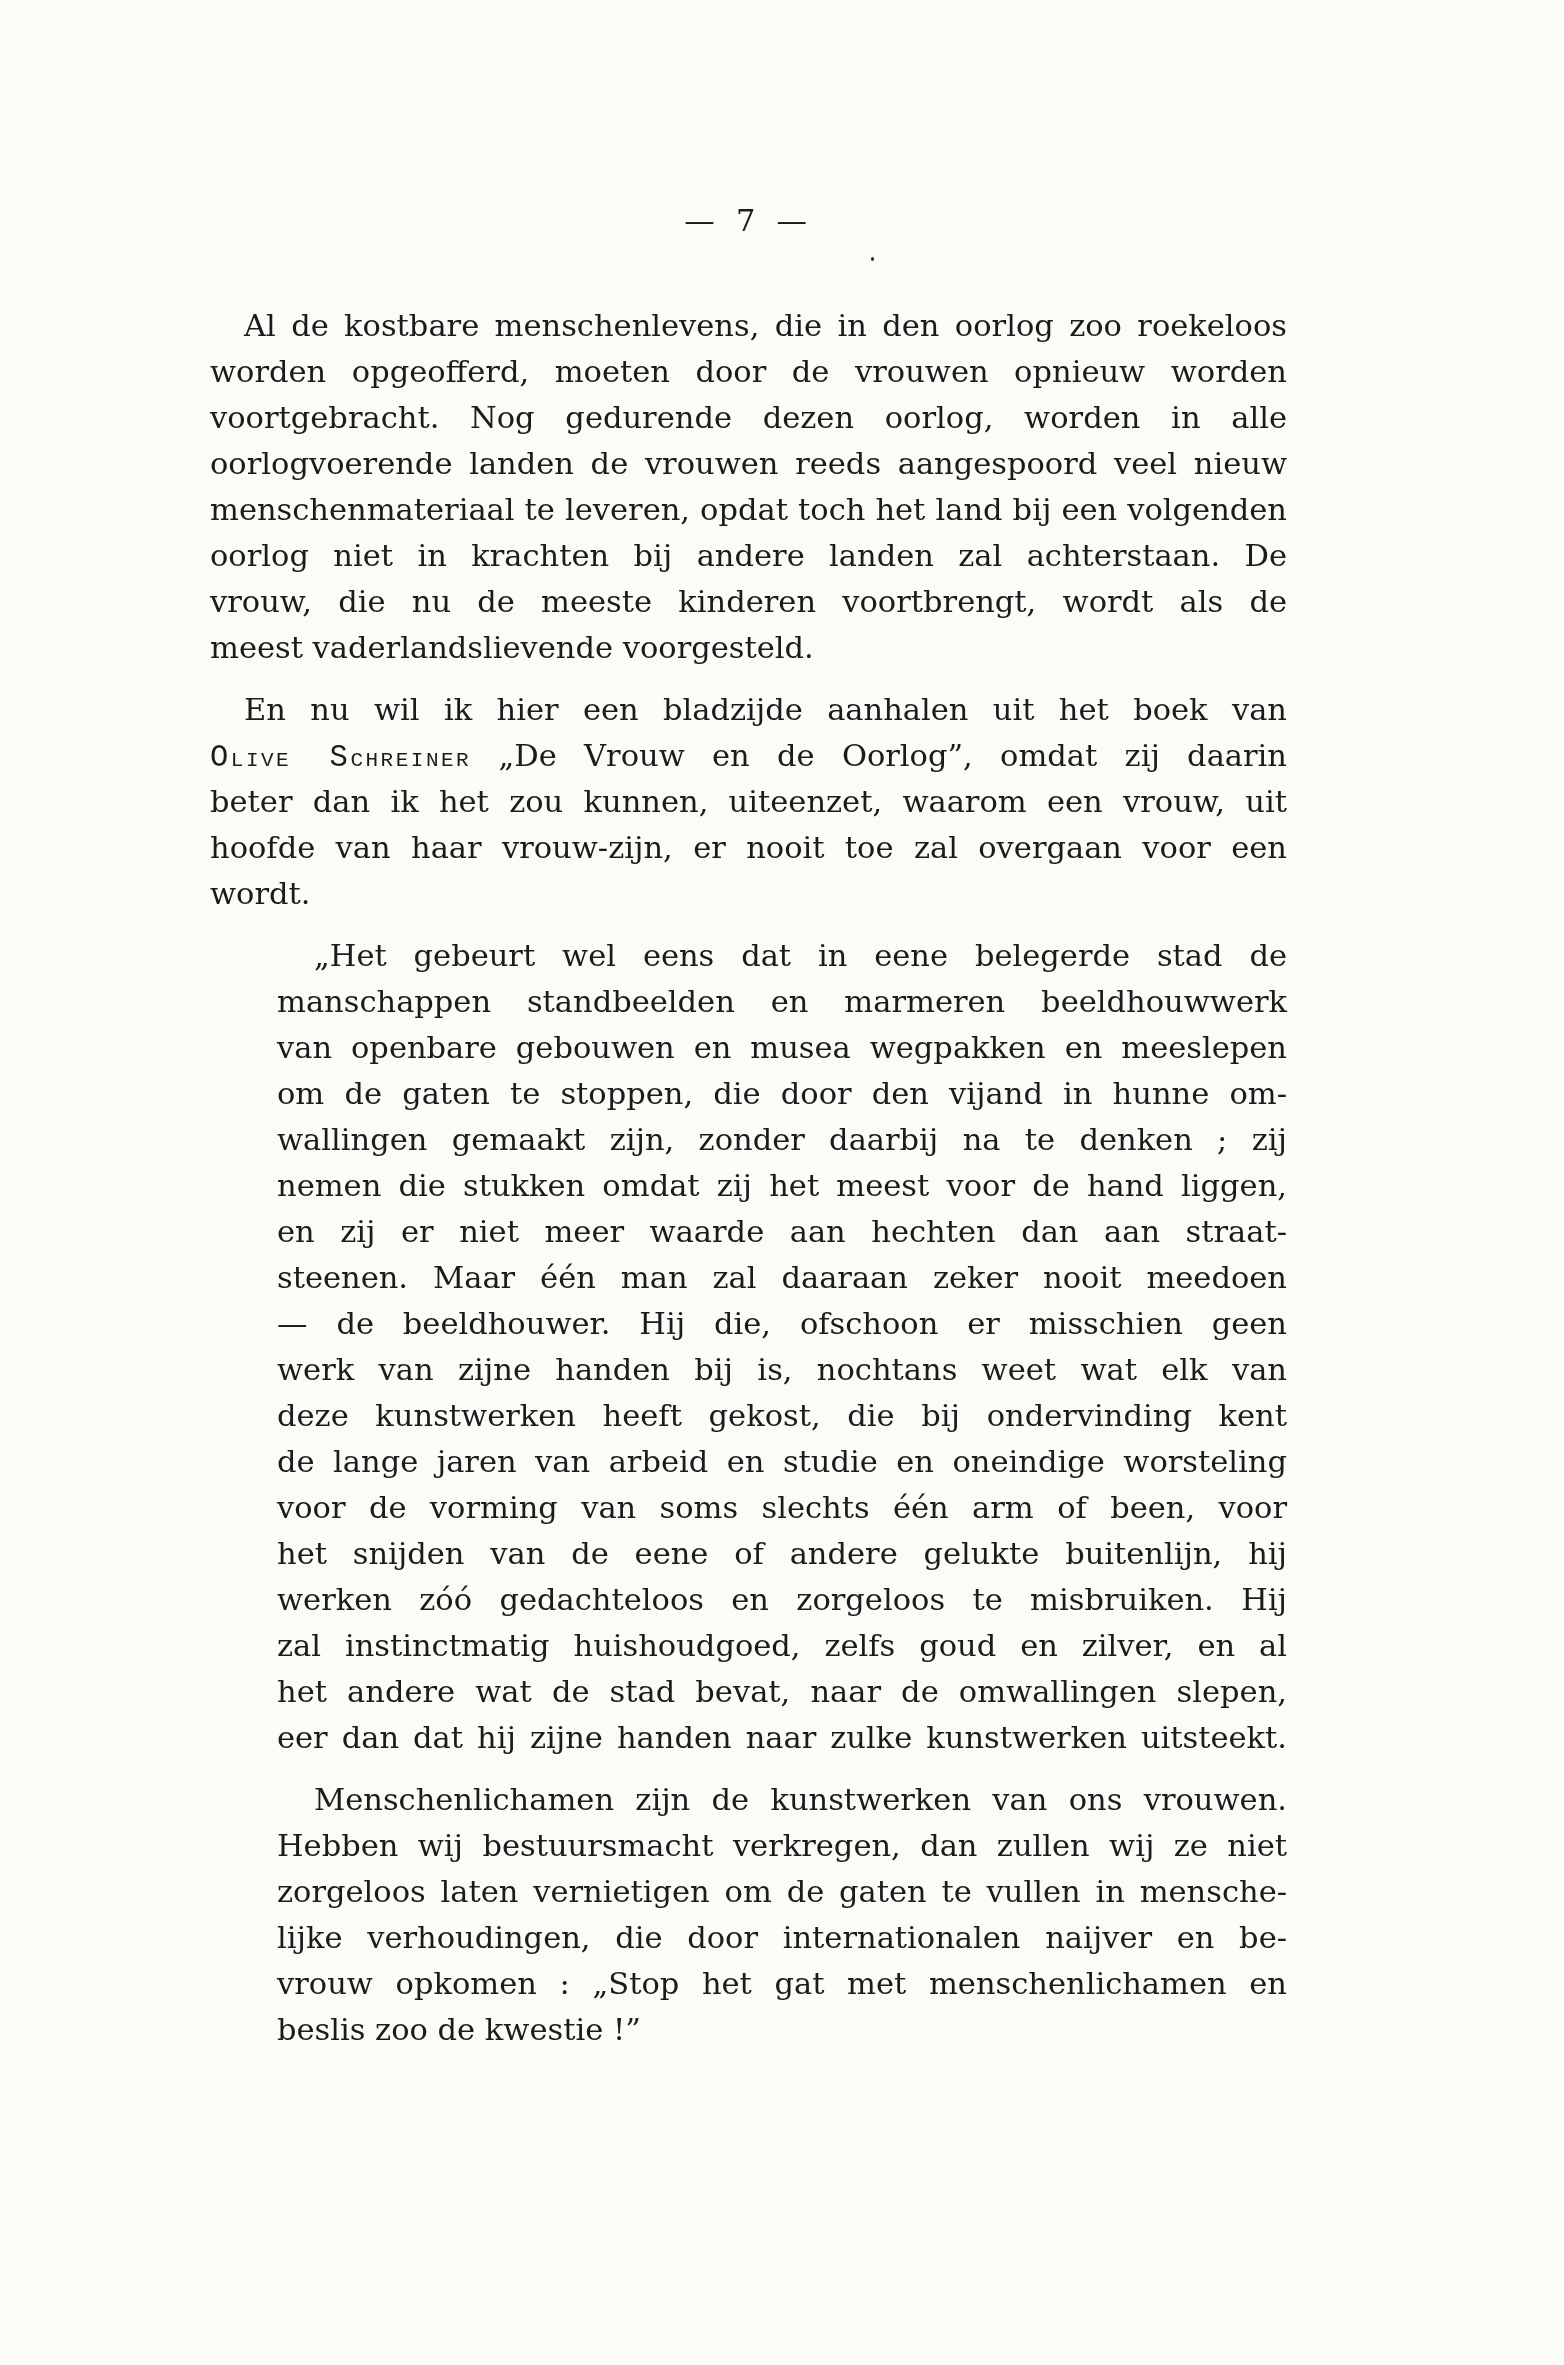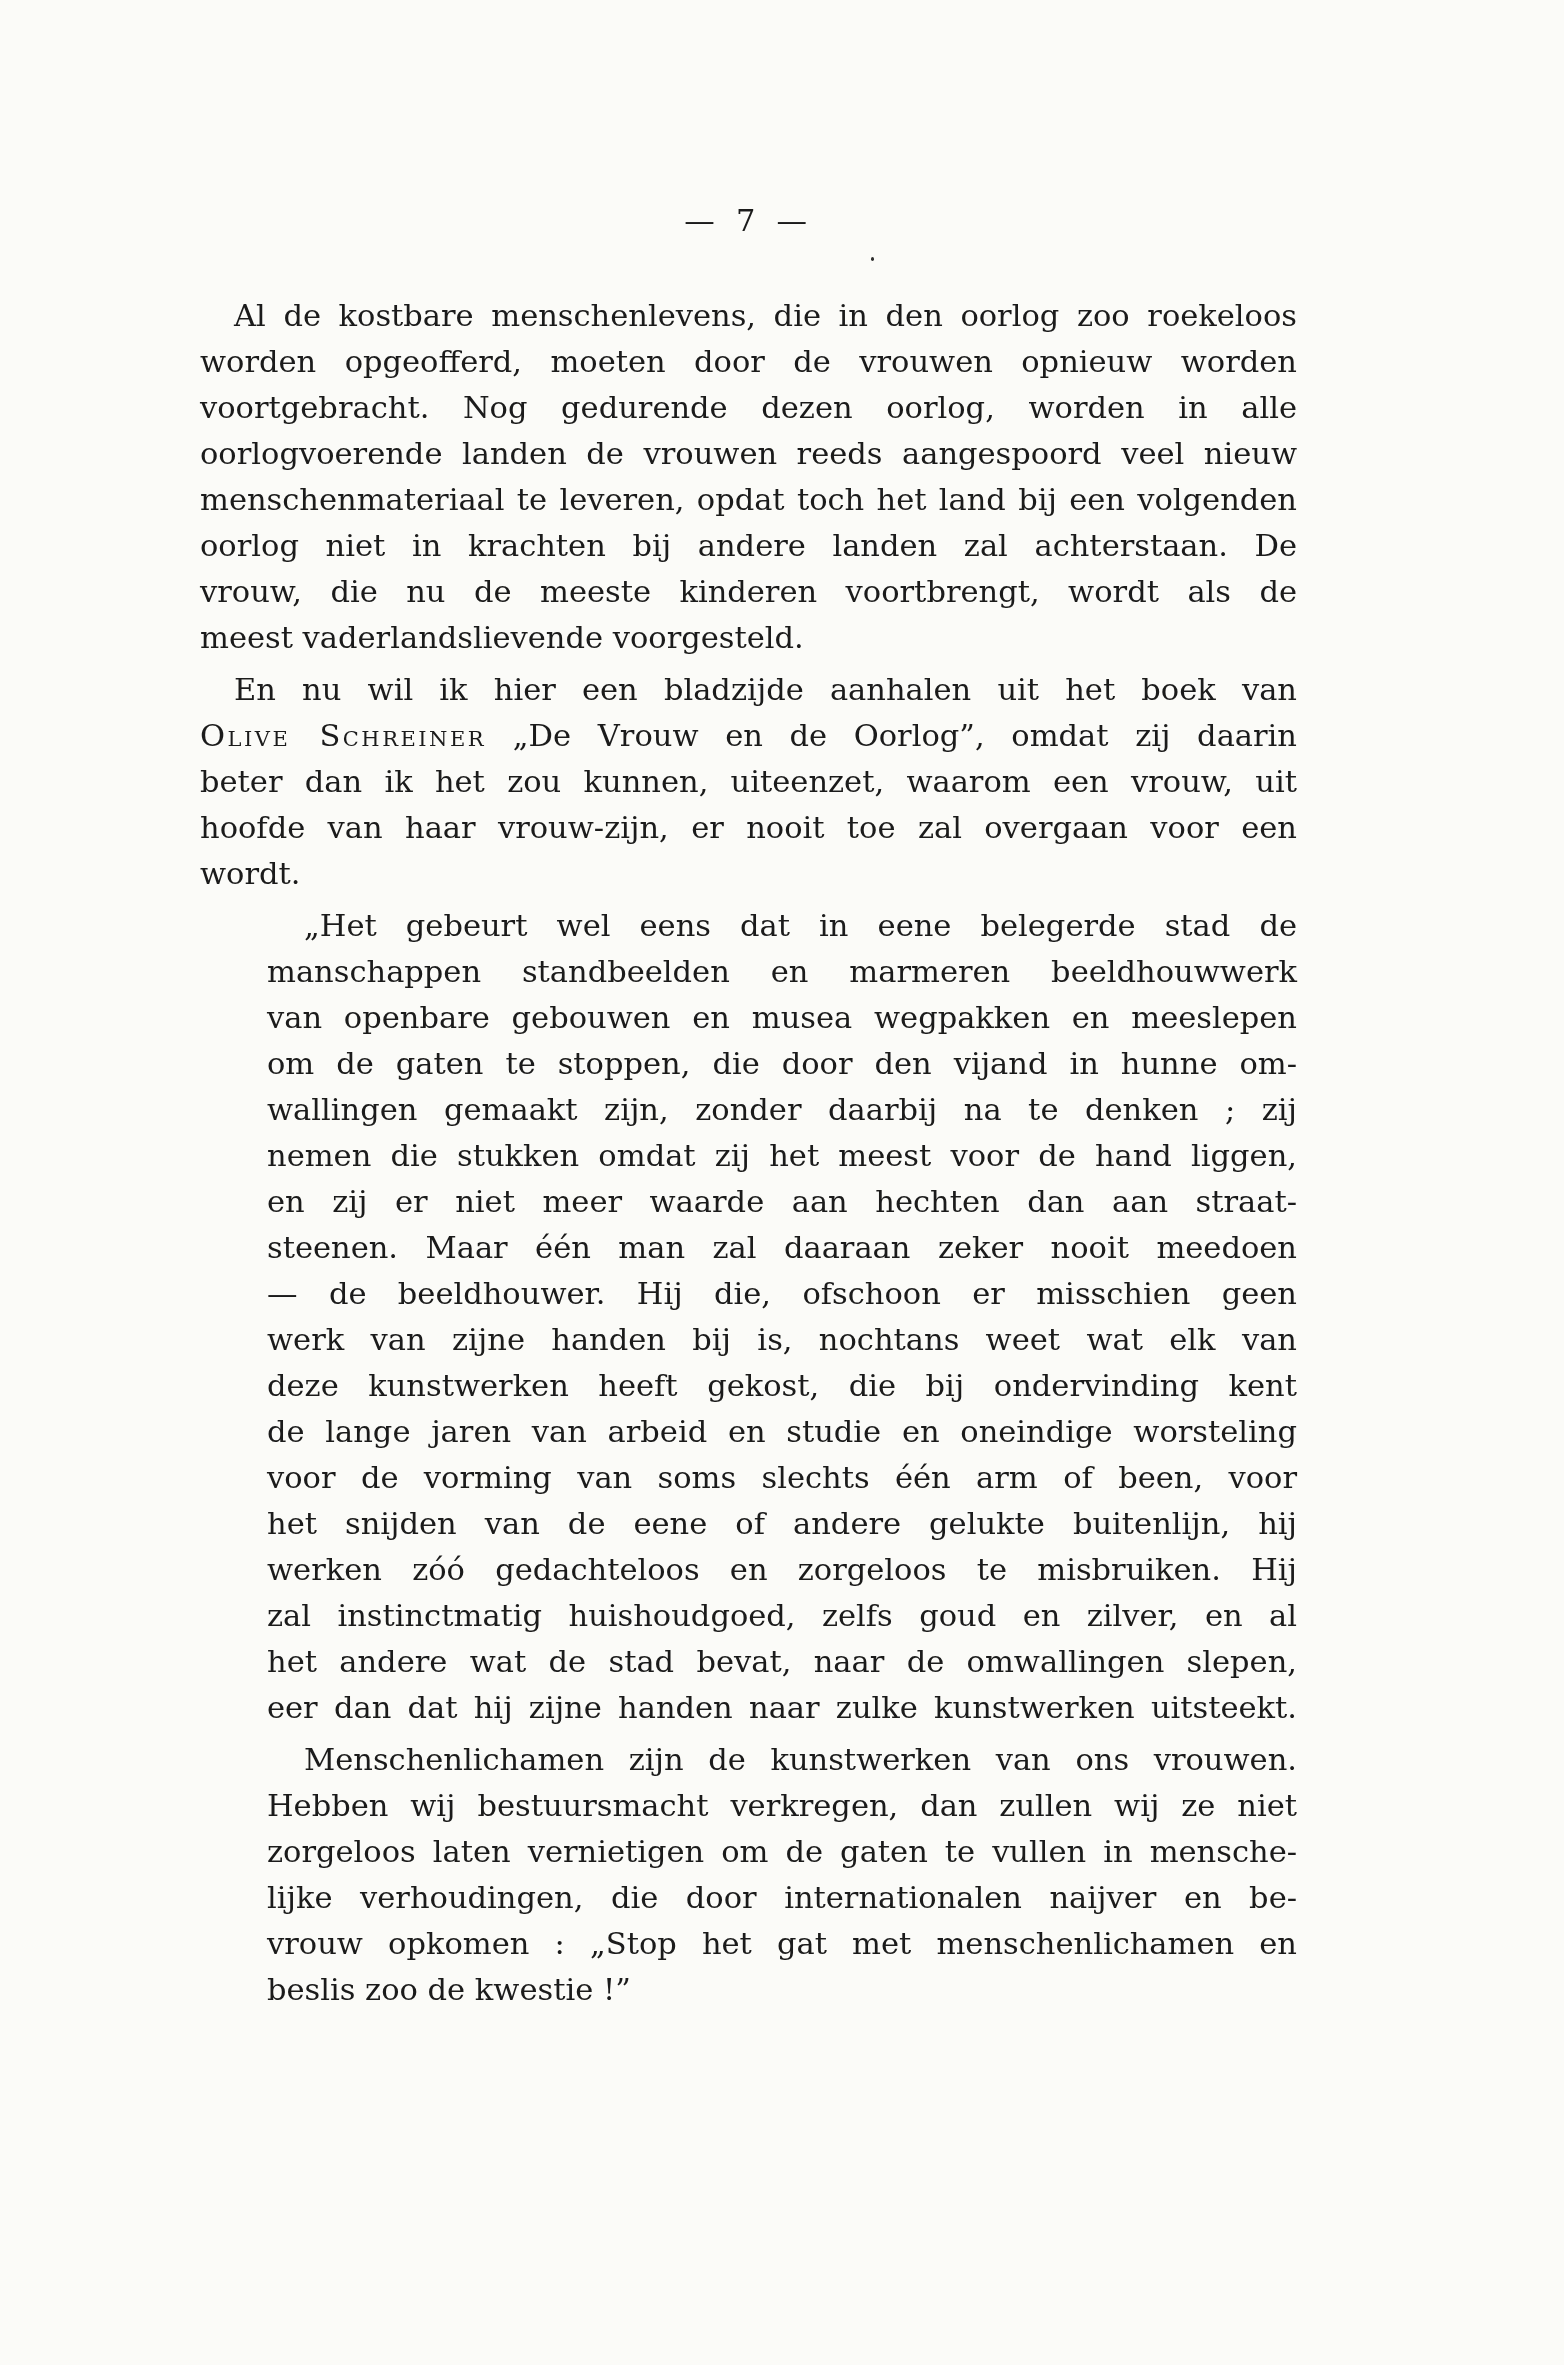--- a/index.html
+++ b/index.html
@@ -31,21 +31,21 @@
     letter-spacing:5.7px;
   }
   .text-block{
     position:absolute;
     left:194px;
     top:287px;
     width:1109px;
     font-size:30.5px;
     line-height:46px;
   }
-  .para{margin:6px;}
+  .para{margin:16px;}
   .para.quote{padding-left:67px;}
   .line{
     height:46px;
     text-align:justify;
     text-align-last:justify;
     text-justify:inter-word;
     white-space:normal;
     overflow:visible;
   }
   .line.last{
@@ -54,20 +54,21 @@
   }
   .line.last.jlast{
     text-align:justify;
     text-align-last:justify;
   }
   .para.main > .line.first{padding-left:34px;}
   .para.quote > .line.first{padding-left:37px;}
   .sc{
     font-variant:small-caps;
     letter-spacing:2.5px;
+    font-family:Liberation Mono, monospace;
   }
   .it{}
   .speck{
     position:absolute;
     left:871px;
     top:257px;
     width:3.2px;
     height:3.8px;
     border-radius:50%;
     background:#2e2e2e;

